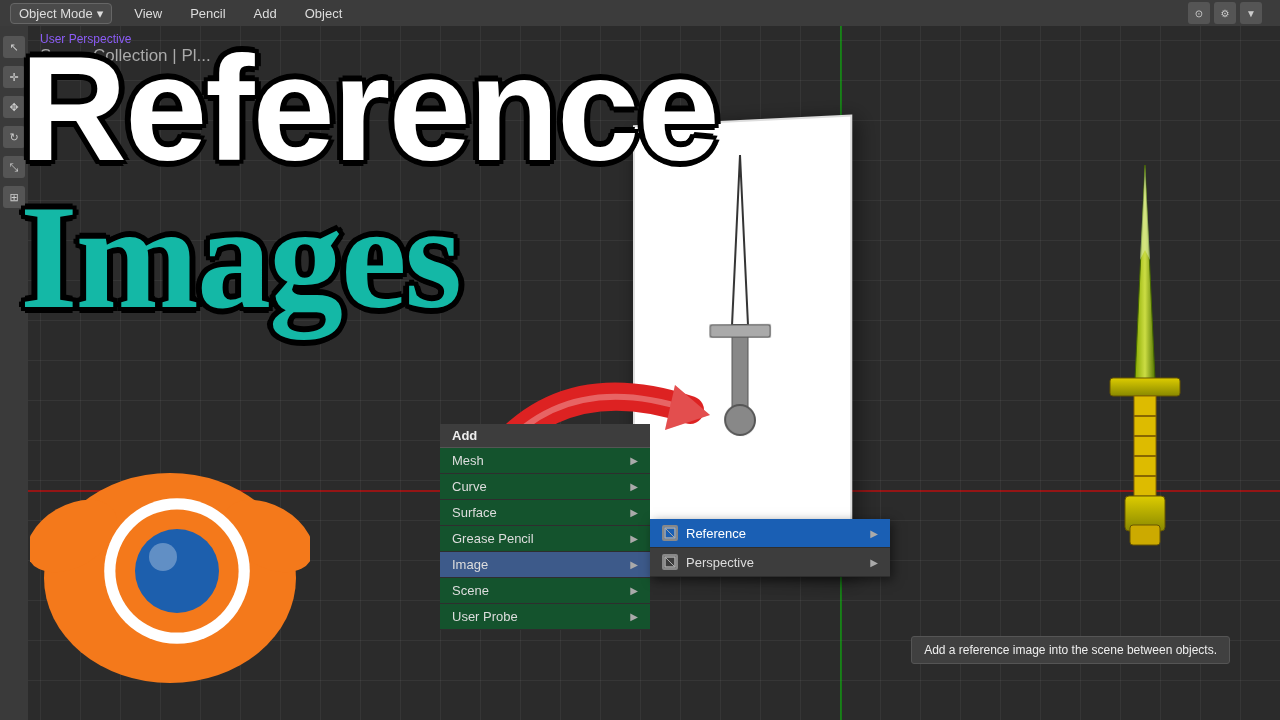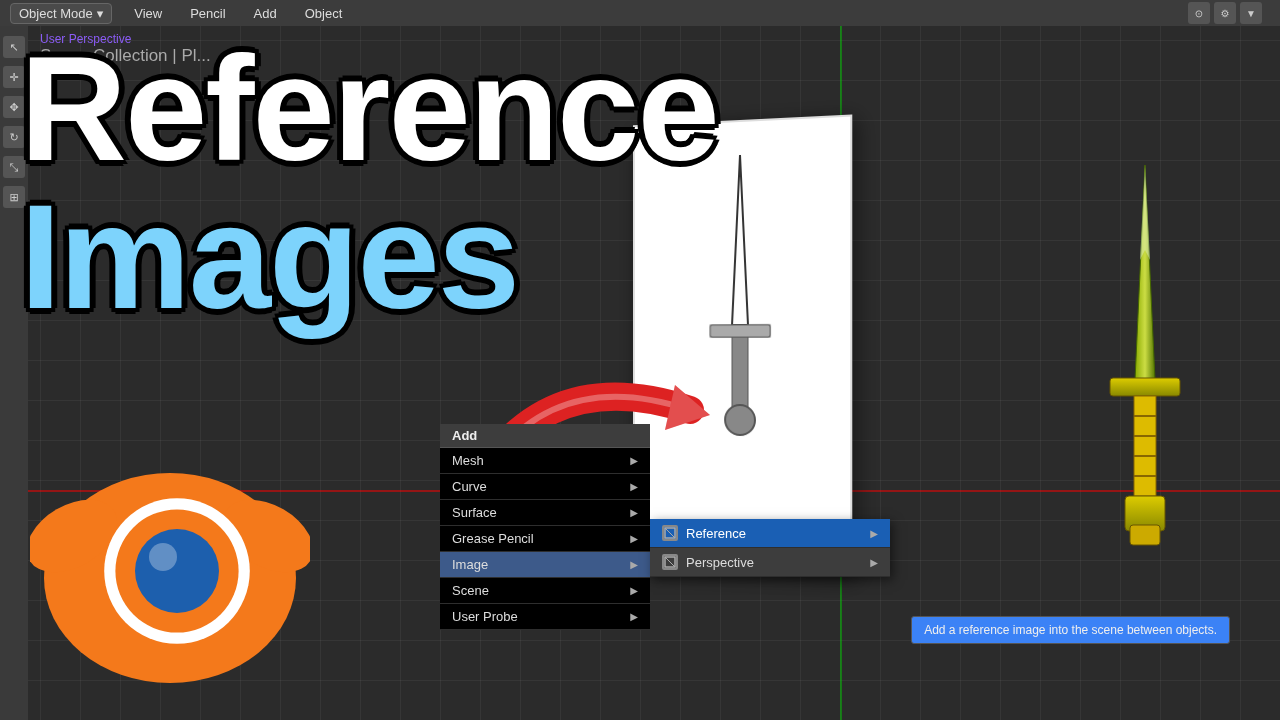--- a/index.html
+++ b/index.html
@@ -134,31 +134,32 @@
         -6px 0 0 #000,
          6px 0 0 #000,
          0 -6px 0 #000,
          0  6px 0 #000;
       letter-spacing: -2px;
     }
 
     .title-line2 {
       font-size: 148px;
       font-weight: 900;
-      color: #7dd3fc;
+      color: #14b8a6;
       text-shadow:
         -4px -4px 0 #000,
          4px -4px 0 #000,
         -4px  4px 0 #000,
          4px  4px 0 #000,
         -6px 0 0 #000,
          6px 0 0 #000,
          0 -6px 0 #000,
          0  6px 0 #000;
       letter-spacing: -2px;
+      font-family: Liberation Serif, serif;
     }
 
     
     .blender-logo {
       position: absolute;
       bottom: 30px; left: 30px;
       width: 280px; height: 280px;
       z-index: 15;
     }
 
@@ -195,21 +196,21 @@
     .menu-header {
       background: #3d3d3d;
       color: #eee;
       padding: 4px 12px;
       font-size: 13px;
       font-weight: bold;
       border-bottom: 1px solid #555;
     }
 
     .menu-item {
-      background: #000000;
+      background: #14532d;
       color: #ddd;
       padding: 5px 12px;
       font-size: 13px;
       display: flex;
       align-items: center;
       justify-content: space-between;
       cursor: pointer;
       border-bottom: 1px solid #2e2e2e;
     }
     .menu-item .arrow { color: #aaa; font-size: 10px; }
@@ -251,22 +252,22 @@
       border-radius: 2px;
       display: flex;
       align-items: center;
       justify-content: center;
       font-size: 8px;
     }
 
     
     .tooltip {
       position: absolute;
-      bottom: 76px; right: 50px;
-      background: #3b82f6;
+      bottom: 56px; right: 50px;
+      background: #404040;
       border: 1px solid #555;
       color: #eee;
       padding: 6px 12px;
       font-size: 12px;
       border-radius: 3px;
       z-index: 35;
       white-space: nowrap;
     }
 
     

